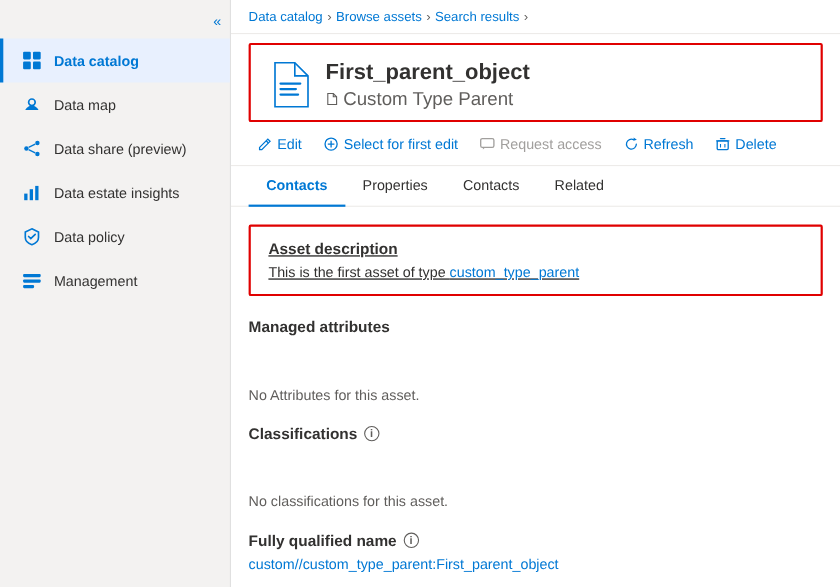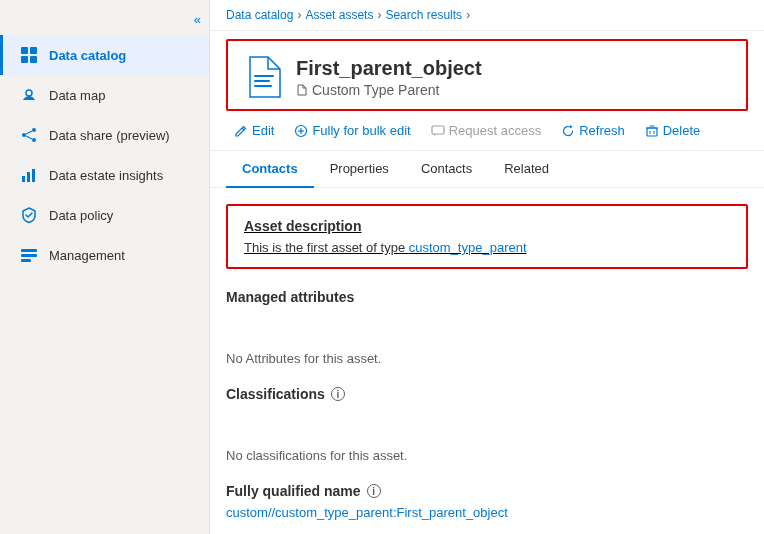--- a/index.html
+++ b/index.html
@@ -86,21 +86,21 @@
       align-items: center;
       justify-content: center;
     }
     .asset-title-block { display: flex; flex-direction: column; text-align: center; }
     .asset-title {
       font-size: 20px;
       font-weight: 600;
       color: #323130;
     }
     .asset-subtitle {
-      font-size: 14px;
+      font-size: 17px;
       color: #605e5c;
       display: flex;
       align-items: center;
       gap: 4px;
       margin-top: 2px;
     }
 
     
     .toolbar {
       display: flex;
@@ -279,21 +279,21 @@
     </span>
     <span>Management</span>
   </div>
 </div>
 
 <div class="main">
 
   <div class="breadcrumb">
     <a>Data catalog</a>
     <span>›</span>
-    <a>Asset assets</a>
+    <a>Browse assets</a>
     <span>›</span>
     <a>Search results</a>
     <span>›</span>
   </div>
 
   <div class="asset-header">
     <div class="asset-file-icon">
       <svg width="36" height="44" viewBox="0 0 36 44" fill="none">
         <path d="M4 2 H22 L34 14 V42 H4 Z" fill="white" stroke="#0078d4" stroke-width="1.5"></path>
         <path d="M22 2 L22 14 L34 14" fill="none" stroke="#0078d4" stroke-width="1.5"></path>
@@ -322,21 +322,21 @@
       </svg>
       <span>Edit</span>
     </button>
 
     <button class="toolbar-btn">
       <svg width="14" height="14" viewBox="0 0 14 14" fill="none">
         <circle cx="7" cy="7" r="5.5" stroke="#0078d4" stroke-width="1.2"></circle>
         <line x1="7" y1="4" x2="7" y2="10" stroke="#0078d4" stroke-width="1.2"></line>
         <line x1="4" y1="7" x2="10" y2="7" stroke="#0078d4" stroke-width="1.2"></line>
       </svg>
-      <span>Fully for bulk edit</span>
+      <span>Select for first edit</span>
     </button>
 
     <button class="toolbar-btn disabled">
       <svg width="14" height="14" viewBox="0 0 14 14" fill="none">
         <rect x="1" y="2" width="12" height="8" rx="1.5" stroke="#a19f9d" stroke-width="1.2" fill="none"></rect>
         <path d="M3 12 L5 10 L3 10 Z" fill="#a19f9d"></path>
       </svg>
       <span style="color:#a19f9d">Request access</span>
     </button>
 

